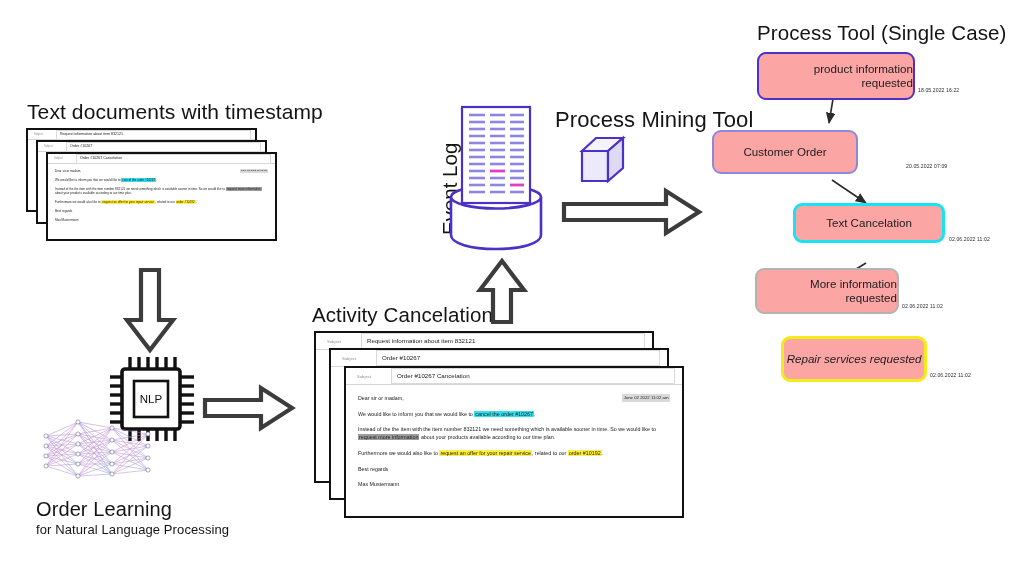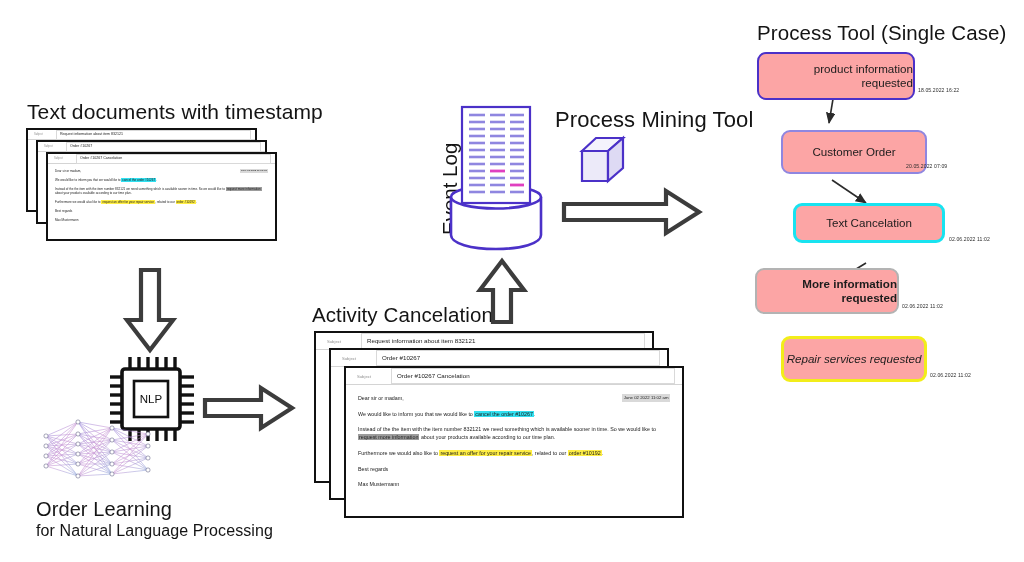--- a/index.html
+++ b/index.html
@@ -174,21 +174,21 @@
       <circle cx="74" cy="60" r="2.1"></circle>
       <circle cx="110" cy="20" r="2.1"></circle>
         <circle cx="110" cy="32" r="2.1"></circle>
       <circle cx="110" cy="44" r="2.1"></circle>
         <circle cx="110" cy="56" r="2.1"></circle>
     </g>
   </svg>
 </div>
 
 <div class="abs hdr" style="left:36px;top:498px;font-size:20px;">Order Learning</div>
-<div class="abs hdr" style="left:36px;top:522px;font-size:16px;">for Natural Language Processing</div>
+<div class="abs hdr" style="left:36px;top:522px;font-size:13px;">for Natural Language Processing</div>
 
 <div class="blockarrow" style="left:203px;top:385px;">
   <svg width="92" height="46" viewBox="0 0 92 46">
     <path d="M2 15 L58 15 L58 3 L89 23 L58 43 L58 31 L2 31 Z" fill="#ffffff" stroke="#3c3c3c" stroke-width="4.2" stroke-linejoin="miter"></path>
   </svg>
 </div>
 
 <div class="abs hdr" style="left:312px;top:303px;font-size:20.5px;">Activity Cancelation</div>
 
 <div class="doccard big" style="left:314px;top:331px;width:340px;height:152px;">
@@ -308,23 +308,23 @@
   </defs>
   <line x1="93" y1="54" x2="89" y2="78" stroke="#2b2b2b" stroke-width="1.6" marker-end="url(#ah)"></line>
   <line x1="92" y1="135" x2="126" y2="158" stroke="#2b2b2b" stroke-width="1.6" marker-end="url(#ah)"></line>
   <line x1="126" y1="218" x2="90" y2="240" stroke="#2b2b2b" stroke-width="1.6" marker-end="url(#ah)"></line>
   <line x1="90" y1="296" x2="114" y2="320" stroke="#2b2b2b" stroke-width="1.6" marker-end="url(#ah)"></line>
 </svg>
 
 <div class="pbox" style="left:757px;top:52px;width:158px;height:48px;border:2.6px solid #4b31c8;">product information requested</div>
 <div class="pstamp" style="left:918px;top:87px;">18.05.2022 16:22</div>
 
-<div class="pbox" style="left:781px;top:130px;width:146px;height:44px;border:2.2px solid #8f86e0;">Customer Order</div>
+<div class="pbox" style="left:712px;top:130px;width:146px;height:44px;border:2.2px solid #8f86e0;">Customer Order</div>
 <div class="pstamp" style="left:906px;top:163px;">20.05.2022 07:09</div>
 
 <div class="pbox" style="left:793px;top:203px;width:152px;height:40px;border:3px solid #18e3f0;">Text Cancelation</div>
 <div class="pstamp" style="left:949px;top:236px;">02.06.2022 11:02</div>
 
-<div class="pbox" style="left:755px;top:268px;width:144px;height:46px;border:2.2px solid #b3b3b3;font-weight:bold;">More information requested</div>
+<div class="pbox" style="left:755px;top:268px;width:144px;height:46px;border:2.2px solid #b3b3b3;">More information requested</div>
 <div class="pstamp" style="left:902px;top:303px;">02.06.2022 11:02</div>
 
 <div class="pbox" style="left:781px;top:336px;width:146px;height:46px;border:3px solid #f2ed1a;font-style:italic;">Repair services requested</div>
 <div class="pstamp" style="left:930px;top:372px;">02.06.2022 11:02</div>
 
 </body></html>

